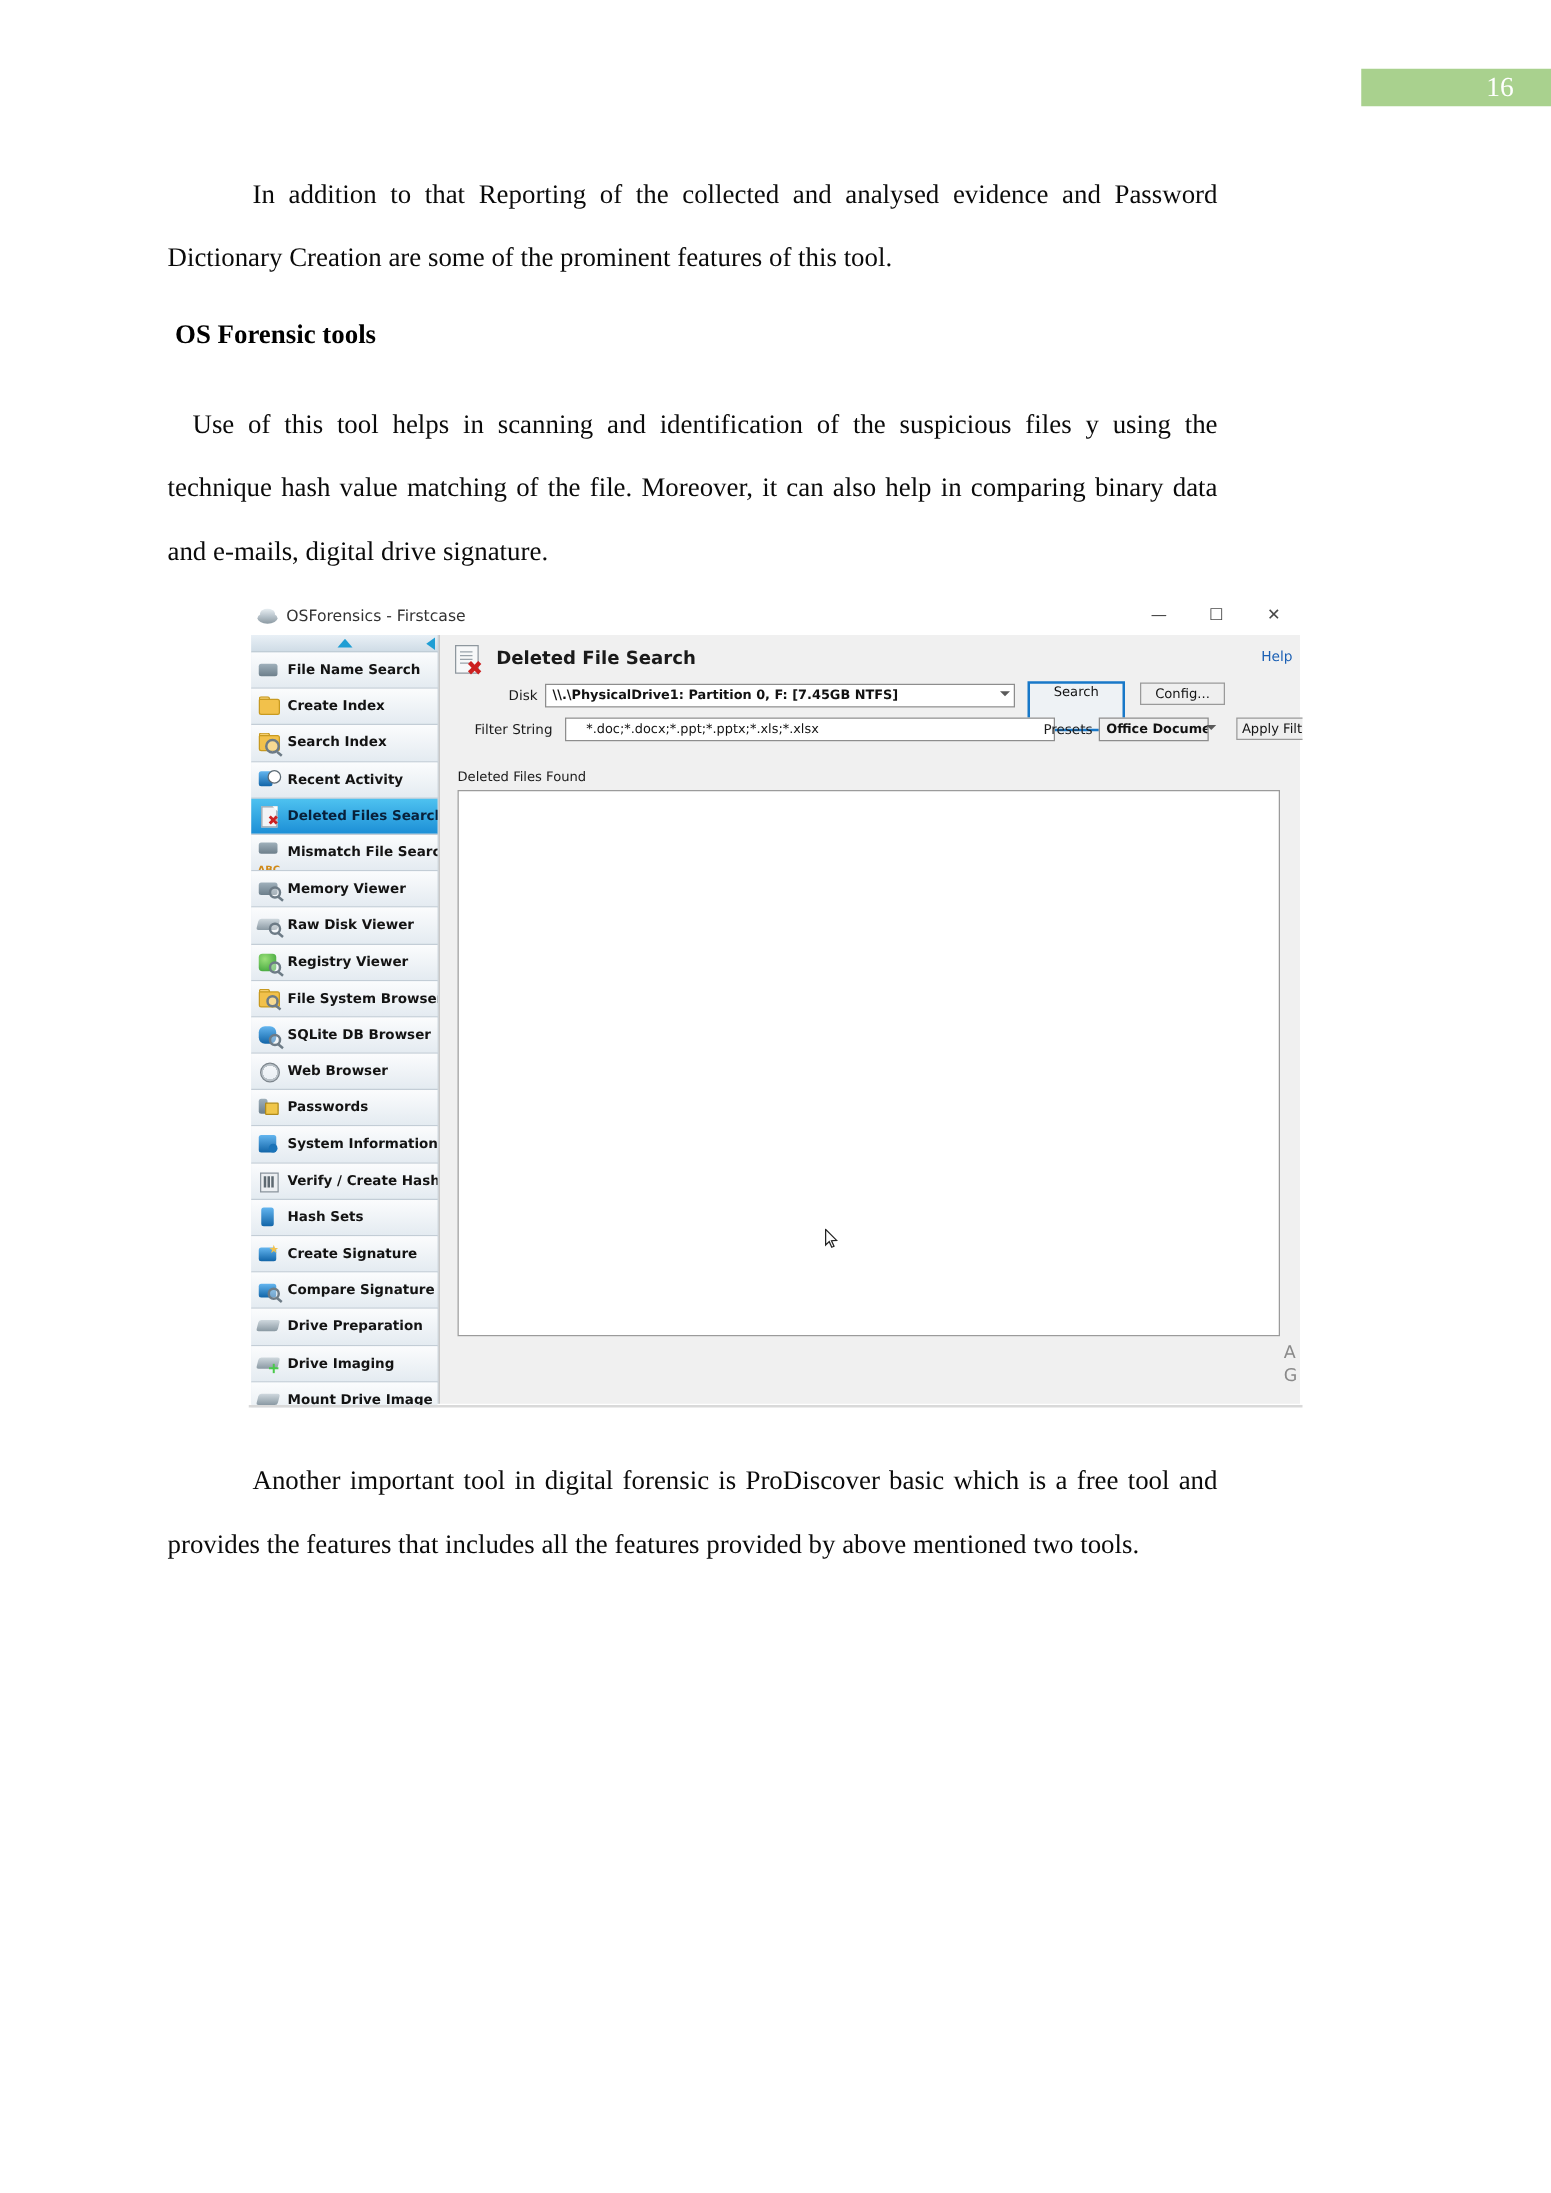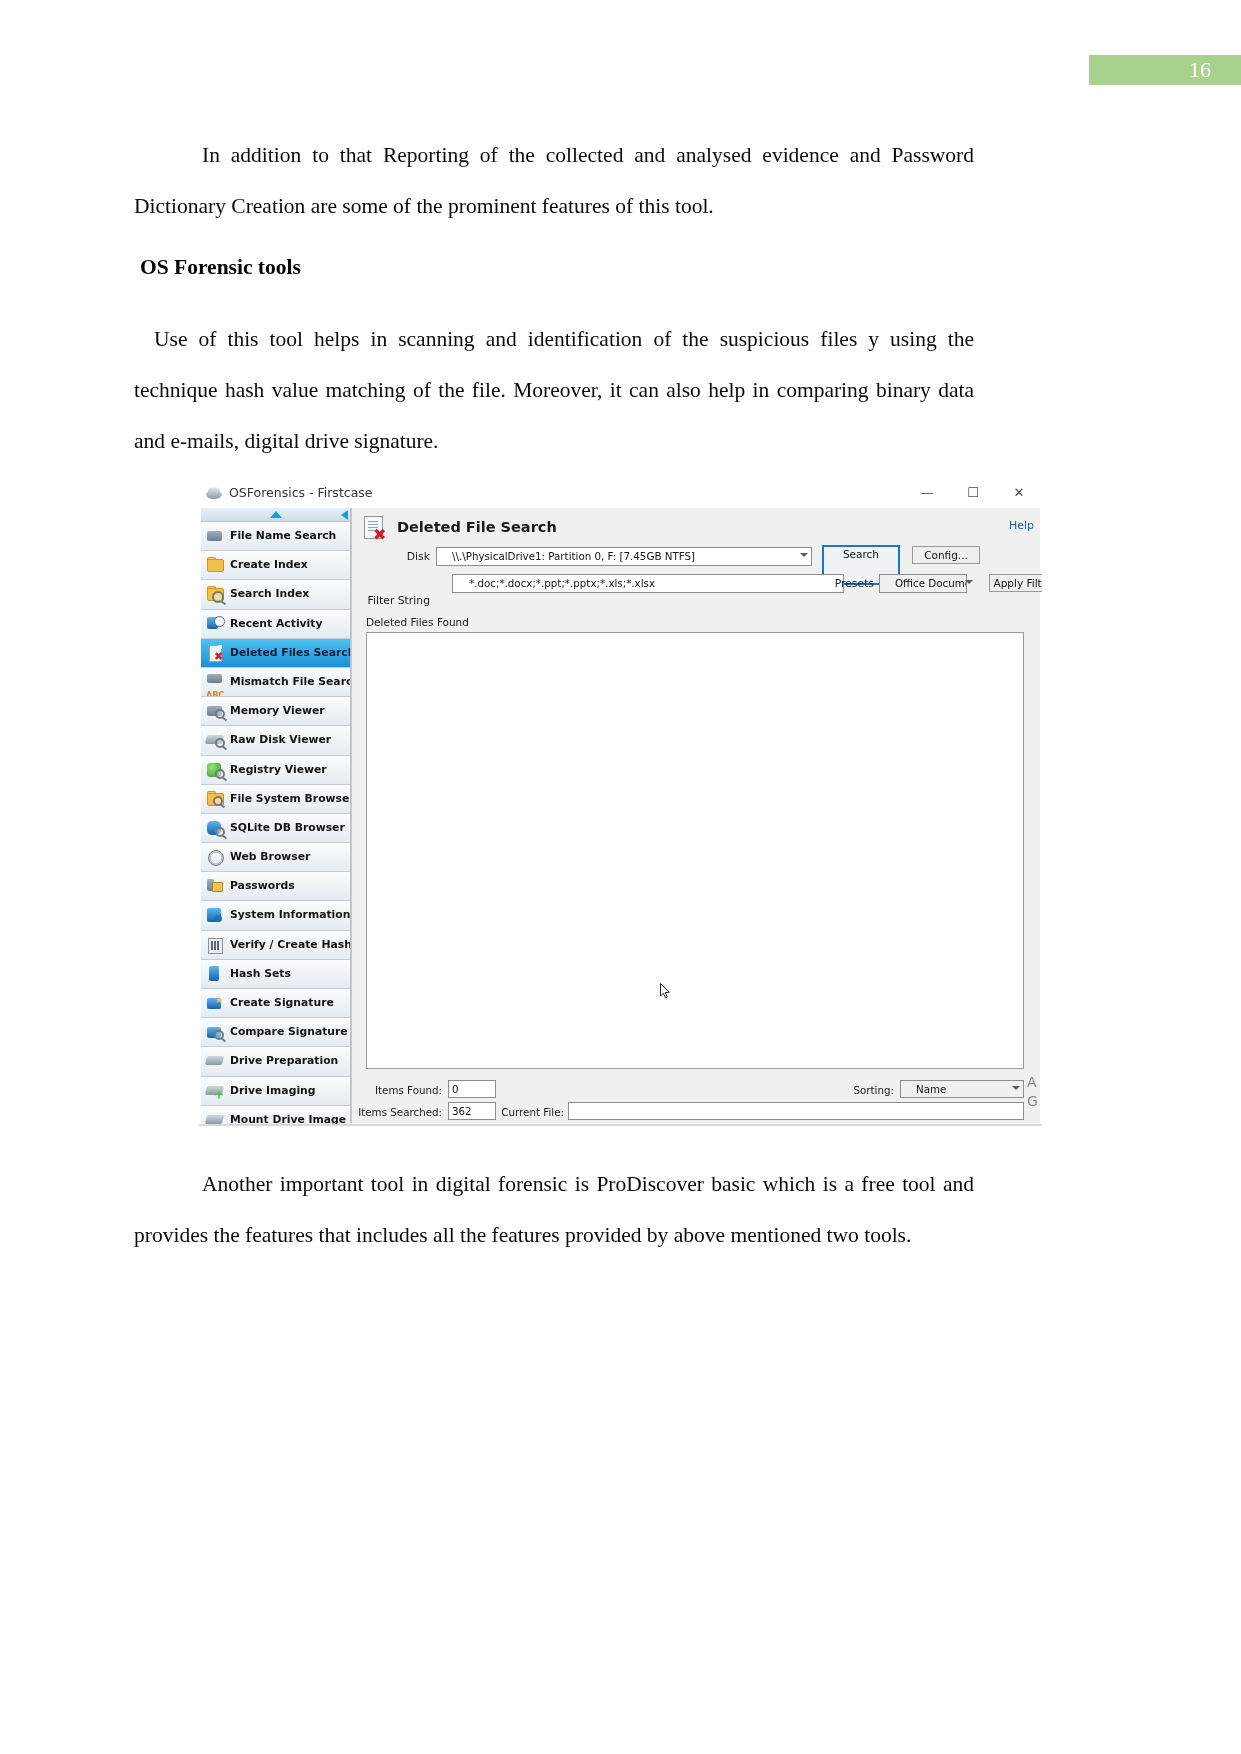--- a/index.html
+++ b/index.html
@@ -230,22 +230,22 @@
   }
   .textbox {
     position: absolute; height: 19px; background: #ffffff;
     border: 1px solid #8d8d8d; box-sizing: border-box;
     font-size: 10.3px; color: #121212; line-height: 17px; padding-left: 16px;
     overflow: hidden; white-space: nowrap; margin-left: 16px;
   }
   .combobox {
     position: absolute; height: 19px; background: #ffffff;
     border: 1px solid #8d8d8d; box-sizing: border-box;
-    font-size: 10.3px; color: #121212; line-height: 17px; padding-left: 15px;
-    overflow: hidden; white-space: nowrap;
+    font-size: 10.3px; color: #121212; line-height: 17px; padding-left: 5px;
+    overflow: hidden; white-space: nowrap; font-weight: bold;
   }
   .combobox.gray { background: #f0f0f0; }
   .combobox .chev {
     position: absolute; right: 4px; top: 6px; width: 0; height: 0;
     border-left: 4px solid transparent; border-right: 4px solid transparent;
     border-top: 4px solid #5a5a5a;
   }
   .btn {
     position: absolute; height: 18px; background: #efefef;
     border: 1px solid #9a9a9a; box-sizing: border-box;
@@ -483,51 +483,38 @@
       <span class="form-label" style="left:0px; top:0px; width:78px;">Disk</span>
       <span class="combobox" style="left:84px; top:0px; width:376px;">\\.\PhysicalDrive1: Partition 0, F: [7.45GB NTFS]</span>
       <span class="combobox" style="left:84px; top:0px; width:376px; background:transparent; border:none; pointer-events:none;">
         <span class="chev"></span>
       </span>
       <span class="btn default" style="left:470px; top:-2px; width:78px; height:40px;">Search</span>
       <span class="btn" style="left:560px; top:-1px; width:68px;">Config...</span>
     </div>
 
     <div class="form-row" style="top:66px;">
-      <span class="form-label" style="left:0px; top:17px; width:78px;">Filter String</span>
+      <span class="form-label" style="left:0px; top:0px; width:78px;padding-left:12px;">Filter String</span>
       <span class="textbox" style="left:84px; top:0px; width:392px;">*.doc;*.docx;*.ppt;*.pptx;*.xls;*.xlsx</span>
       <span class="form-label" style="left:480px; top:0px; width:42px;">Presets</span>
       <span class="combobox gray" style="left:527px; top:0px; width:88px;">Office Documents</span>
       <span class="combobox" style="left:527px; top:0px; width:98px; background:transparent; border:none; pointer-events:none;">
         <span class="chev"></span>
       </span>
       <span class="btn" style="left:637px; top:0px; width:68px;">Apply Filter</span>
     </div>
 
     <div id="results-label">Deleted Files Found</div>
     <div id="results-area">
       <span id="cursor">
         <svg width="11" height="16" viewBox="0 0 11 16">
           <path d="M0.5,0.5 L0.5,13 L3.4,10.3 L5.4,14.8 L7.2,14 L5.2,9.6 L9.3,9.3 Z" fill="#ffffff" stroke="#222222" stroke-width="1"></path>
         </svg>
       </span>
     </div>
 
-    <div id="status-area">
-      <span class="status-label" style="left:0px; top:1px; width:90px;">Items Found:</span>
-      <span class="status-box" style="left:96px; top:0px; width:48px;">0</span>
-      <span class="status-label" style="left:0px; top:23px; width:90px;">Items Searched:</span>
-      <span class="status-box" style="left:96px; top:22px; width:48px;">362</span>
-      <span class="status-label" style="left:148px; top:23px; width:64px;">Current File:</span>
-      <span class="status-box" style="left:216px; top:22px; width:456px;"></span>
-      <span class="status-label" style="left:452px; top:1px; width:90px;">Sorting:</span>
-      <span class="combobox gray" style="left:548px; top:0px; width:124px; height:18px;">Name</span>
-      <span class="combobox" style="left:548px; top:0px; width:124px; height:18px; background:transparent; border:none; pointer-events:none;">
-        <span class="chev"></span>
-      </span>
-    </div>
 
   </div>
 </div>
 <div id="right-letters">A<br>G</div>
 <div id="app-shadow-edge"></div>
 
 <div class="para" id="para-3">Another important tool in digital forensic is ProDiscover basic which is a free tool and provides the features that includes all the features provided by above mentioned two tools.</div>
 
 </body></html>

